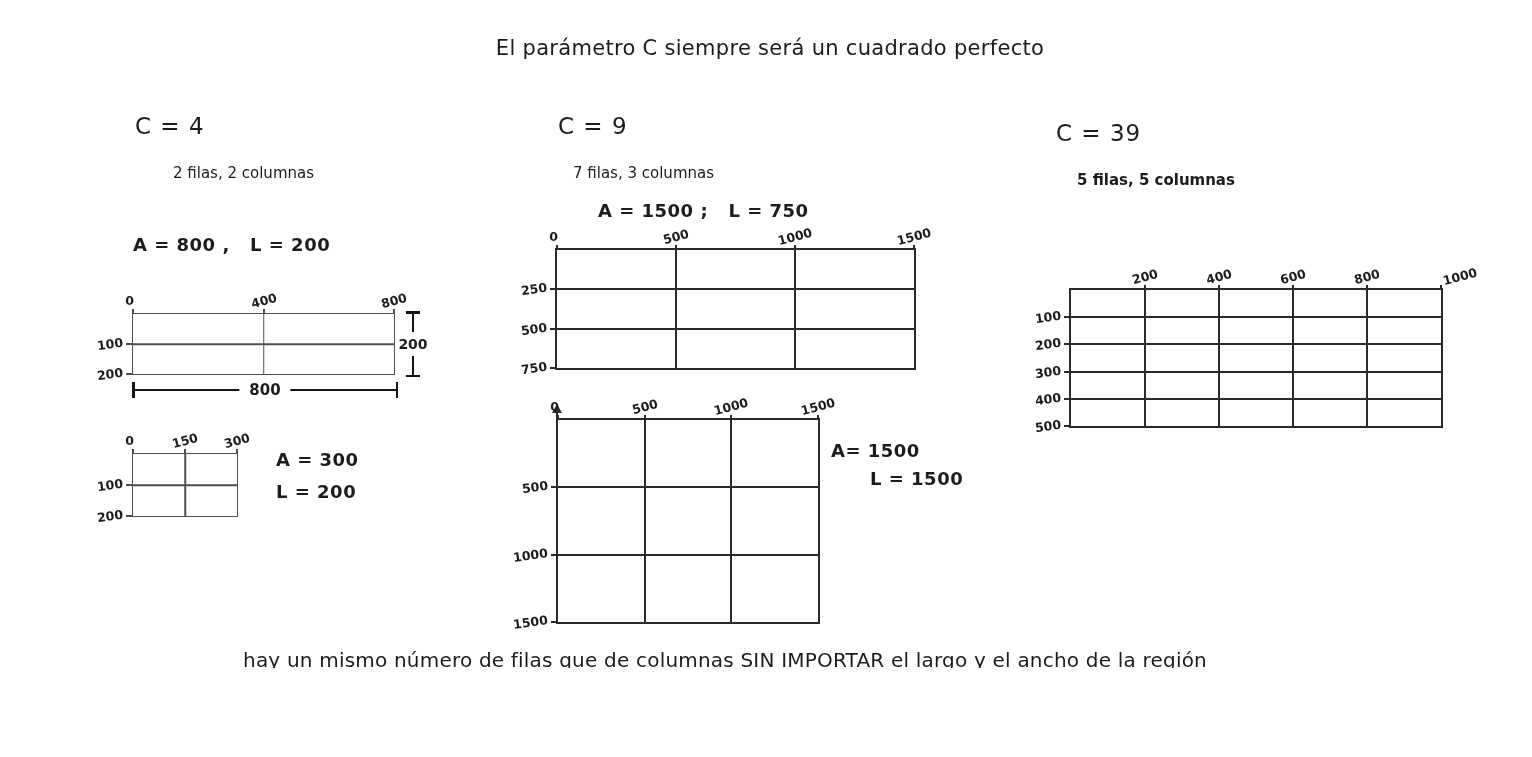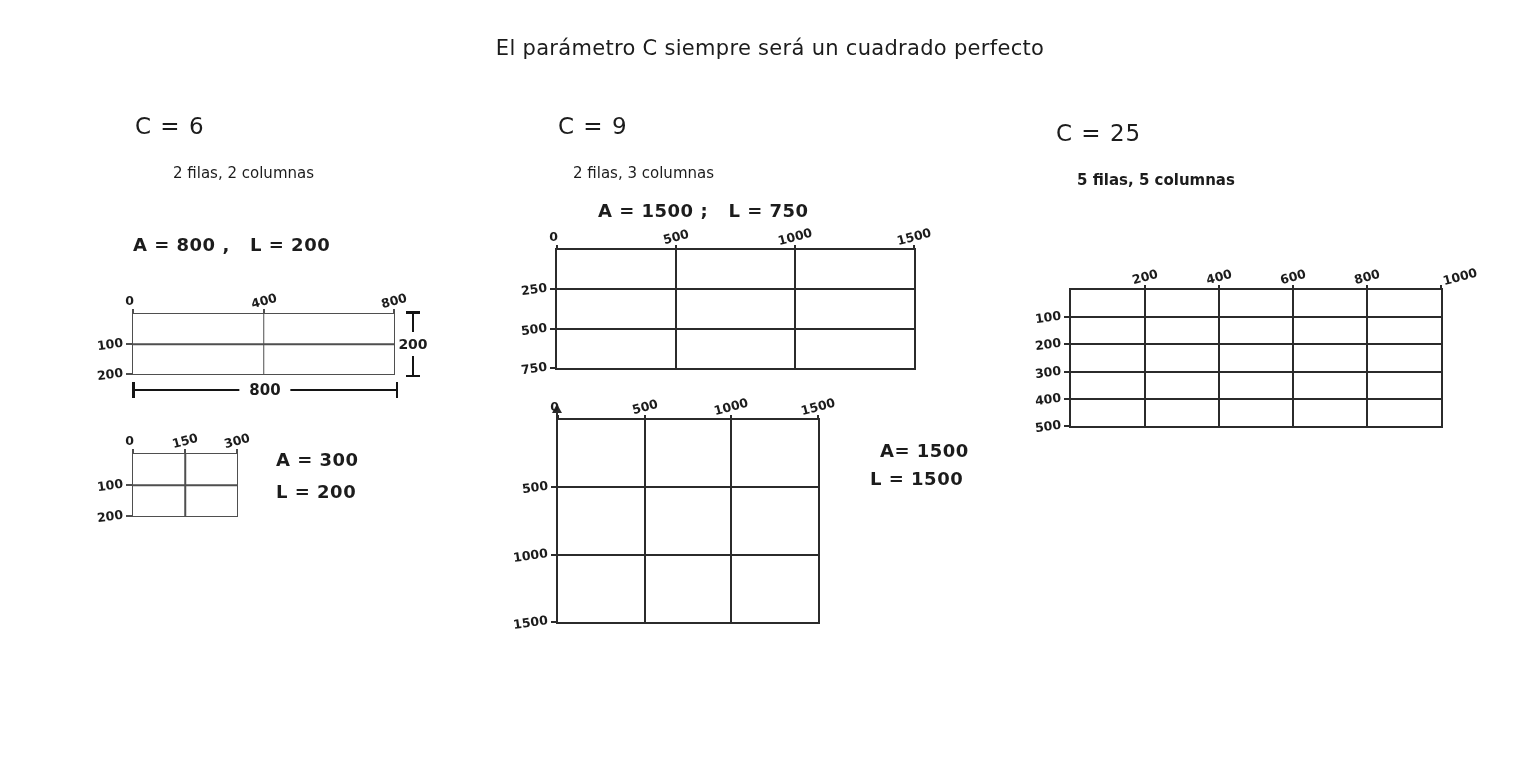--- a/index.html
+++ b/index.html
@@ -41,21 +41,21 @@
   .origin-arrow{position:absolute;left:-2px;bottom:100%;height:13px;width:2px;background:#2b2b2b;}
   .origin-arrow:before{content:"";position:absolute;top:-8px;left:-4px;border:5px solid transparent;border-bottom:9px solid #2b2b2b;}
 </style>
 </head>
 <body>
 
 <div id="canvas">
 
   <div class="abs title">El parámetro C siempre será un cuadrado perfecto</div>
 
-  <div class="abs heading" style="left:95px;top:113px;">C = 6</div>
+  <div class="abs heading" style="left:95px;top:113px;">C = 4</div>
   <div class="abs subheading" style="left:133px;top:164px;">2 filas, 2 columnas</div>
   <div class="abs params" style="left:93px;top:234px;">A = 800 ,   L = 200</div>
 
   <div class="grid thin" style="left:92px;top:313px;width:263px;height:62px;">
       <div class="vline" style="left: 50%;"></div>
       <div class="hline" style="top: 50%;"></div>
       <div class="tick-top" style="left: 0%;"></div>
       <div class="lbl-top upright" style="left: 0%;">0</div>
       <div class="tick-top" style="left: 50%;"></div>
       <div class="lbl-top" style="left: 50%;">400</div>
@@ -92,21 +92,21 @@
       <div class="lbl-top" style="left: 100%;">300</div>
       <div class="tick-left" style="top: 50%;"></div>
       <div class="lbl-left" style="top: 50%;">100</div>
       <div class="tick-left" style="top: 100%;"></div>
       <div class="lbl-left" style="top: 100%;">200</div>
     </div>
   <div class="abs side-label" style="left:236px;top:449px;">A = 300</div>
   <div class="abs side-label" style="left:236px;top:481px;">L = 200</div>
 
   <div class="abs heading" style="left:518px;top:113px;">C = 9</div>
-  <div class="abs subheading" style="left:533px;top:164px;">2 filas, 3 columnas</div>
+  <div class="abs subheading" style="left:533px;top:164px;">7 filas, 3 columnas</div>
   <div class="abs params" style="left:558px;top:200px;">A = 1500 ;   L = 750</div>
 
   <div class="grid" style="left:515px;top:248px;width:361px;height:122px;">
       <div class="vline" style="left: 33.3333%;"></div>
       <div class="vline" style="left: 66.6667%;"></div>
       <div class="hline" style="top: 33.3333%;"></div>
       <div class="hline" style="top: 66.6667%;"></div>
       <div class="tick-top" style="left: 0%;"></div>
       <div class="lbl-top upright" style="left: 0%;">0</div>
       <div class="tick-top" style="left: 33.33%;"></div>
@@ -137,24 +137,24 @@
       <div class="lbl-top" style="left: 66.67%;">1000</div>
       <div class="tick-top" style="left: 100%;"></div>
       <div class="lbl-top" style="left: 100%;">1500</div>
       <div class="tick-left" style="top: 33.33%;"></div>
       <div class="lbl-left" style="top: 33.33%;">500</div>
       <div class="tick-left" style="top: 66.67%;"></div>
       <div class="lbl-left" style="top: 66.67%;">1000</div>
       <div class="tick-left" style="top: 100%;"></div>
       <div class="lbl-left" style="top: 100%;">1500</div>
     </div>
-  <div class="abs side-label" style="left:840px;top:440px;">A= 1500</div>
+  <div class="abs side-label" style="left:791px;top:440px;">A= 1500</div>
   <div class="abs side-label" style="left:830px;top:468px;">L = 1500</div>
 
-  <div class="abs heading" style="left:1016px;top:120px;">C = 25</div>
+  <div class="abs heading" style="left:1016px;top:120px;">C = 39</div>
   <div class="abs subheading" style="left:1037px;top:171px;font-weight:bold;">5 filas, 5 columnas</div>
 
   <div class="grid" style="left:1029px;top:288px;width:374px;height:140px;">
       <div class="vline" style="left: 20%;"></div>
       <div class="vline" style="left: 40%;"></div>
       <div class="vline" style="left: 60%;"></div>
       <div class="vline" style="left: 80%;"></div>
       <div class="hline" style="top: 20%;"></div>
       <div class="hline" style="top: 40%;"></div>
       <div class="hline" style="top: 60%;"></div>
@@ -175,15 +175,16 @@
       <div class="lbl-left" style="top: 40%;">200</div>
       <div class="tick-left" style="top: 60%;"></div>
       <div class="lbl-left" style="top: 60%;">300</div>
       <div class="tick-left" style="top: 80%;"></div>
       <div class="lbl-left" style="top: 80%;">400</div>
       <div class="tick-left" style="top: 100%;"></div>
       <div class="lbl-left" style="top: 100%;">500</div>
     </div>
 
   <div class="abs footer" style="left:203px;top:644px;">
+    <div>hay un mismo número de filas que de columnas SIN IMPORTAR el largo y el ancho de la región</div>
   </div>
 
 </div>
 
 </body></html>

